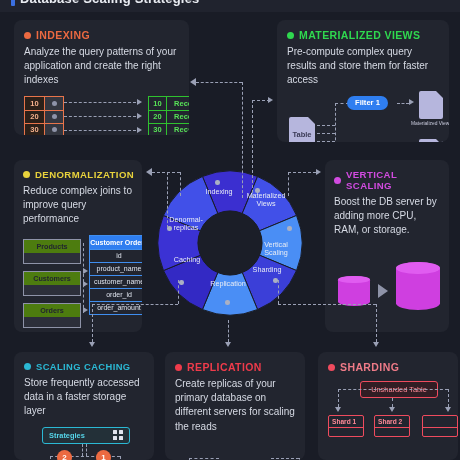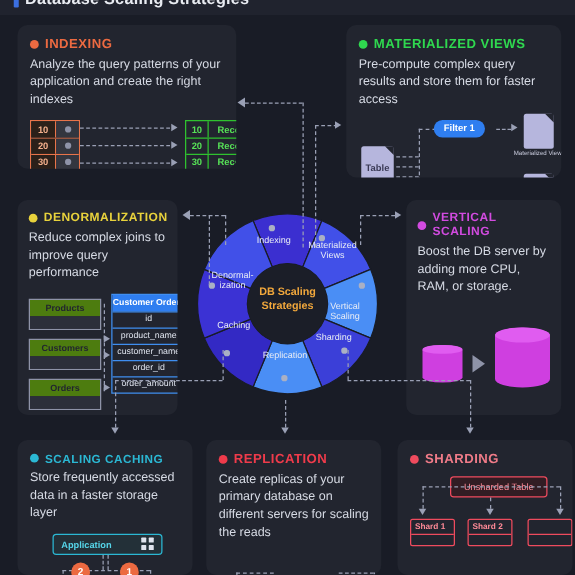--- a/index.html
+++ b/index.html
@@ -404,21 +404,21 @@
 
   <div class="panel" style="left:14px; top:352px; width:140px; height:108px; padding:9px 10px;">
     <div class="p-title">
       <span class="dot" style="background:#2bb8d4"></span>
       <span style="color:#2bb8d4; font-size:9.4px;">SCALING CACHING</span>
     </div>
     <div class="p-desc">Store frequently accessed data in a faster storage layer</div>
 
     <div class="ch-stage">
       <div class="app-box">
-        <span>Application</span>
+        <span>Strategies</span>
         <span class="grid-ic">
             <i></i>
             <i></i>
             <i></i>
             <i></i>
           </span>
       </div>
 
       <div class="vdash" style="left:58px; top:17px; height:12px;"></div>
       <div class="vdash" style="left:62px; top:17px; height:12px;"></div>
@@ -495,35 +495,31 @@
           <path d="M 141.51932634081265 47.44679286971353 A 72 72 0 0 1 141.51932634081265 102.55320713028647 L 104.56414504036118 87.24586983568287 A 32 32 0 0 0 104.56414504036118 62.754130164317125 Z" fill="#4a8ef5" stroke="#191c26" stroke-width="1"></path>
           <path d="M 141.51932634081265 102.55320713028647 A 72 72 0 0 1 102.55320713028647 141.51932634081265 L 87.24586983568287 104.56414504036118 A 32 32 0 0 0 104.56414504036118 87.24586983568287 Z" fill="#3b3fd8" stroke="#191c26" stroke-width="1"></path>
           <path d="M 102.55320713028647 141.51932634081265 A 72 72 0 0 1 47.44679286971354 141.51932634081265 L 62.75413016431713 104.56414504036118 A 32 32 0 0 0 87.24586983568287 104.56414504036118 Z" fill="#4a8ef5" stroke="#191c26" stroke-width="1"></path>
           <path d="M 47.44679286971354 141.51932634081265 A 72 72 0 0 1 8.48067365918736 102.55320713028647 L 45.435854959638824 87.24586983568288 A 32 32 0 0 0 62.75413016431713 104.56414504036118 Z" fill="#3329c4" stroke="#191c26" stroke-width="1"></path>
           <path d="M 8.48067365918736 102.55320713028647 A 72 72 0 0 1 8.480673659187346 47.446792869713576 L 45.43585495963882 62.75413016431715 A 32 32 0 0 0 45.435854959638824 87.24586983568288 Z" fill="#3b32d4" stroke="#191c26" stroke-width="1"></path>
           <path d="M 8.480673659187346 47.446792869713576 A 72 72 0 0 1 47.446792869713555 8.480673659187346 L 62.75413016431713 45.43585495963882 A 32 32 0 0 0 45.43585495963882 62.75413016431715 Z" fill="#4150e8" stroke="#191c26" stroke-width="1"></path>
         </g>
       <circle cx="75" cy="75" r="32" fill="#1b1e28"></circle>
     </svg>
 
-    <div class="donut-center-txt">
-      <div>DB Scaling</div>
-      <div>Strategies</div>
-    </div>
 
     <div class="seg-label" style="left:38px;  top:20px; width:52px;">Indexing</div>
     <div class="seg-label" style="left:84px;  top:24px; width:54px;">Materialized
 Views</div>
     <div class="seg-label" style="left:98px;  top:62px; width:46px;margin-top:11px;">Vertical
 Scaling</div>
     <div class="seg-label" style="left:88px;  top:98px; width:48px;">Sharding</div>
     <div class="seg-label" style="left:44px;  top:112px; width:58px;">Replication</div>
     <div class="seg-label" style="left:8px;   top:88px; width:48px;">Caching</div>
     <div class="seg-label" style="left:4px;   top:48px; width:54px;">Denormal-
-ization</div>
+replicas</div>
 
     
     <div class="rim-dot" style="left:60px;  top:12px;"></div>
     <div class="rim-dot" style="left:100px; top:20px;"></div>
     <div class="rim-dot" style="left:132px; top:58px;"></div>
     <div class="rim-dot" style="left:118px; top:110px;"></div>
     <div class="rim-dot" style="left:70px;  top:132px;"></div>
     <div class="rim-dot" style="left:24px;  top:112px;"></div>
     <div class="rim-dot" style="left:12px;  top:58px;"></div>
   </div>

